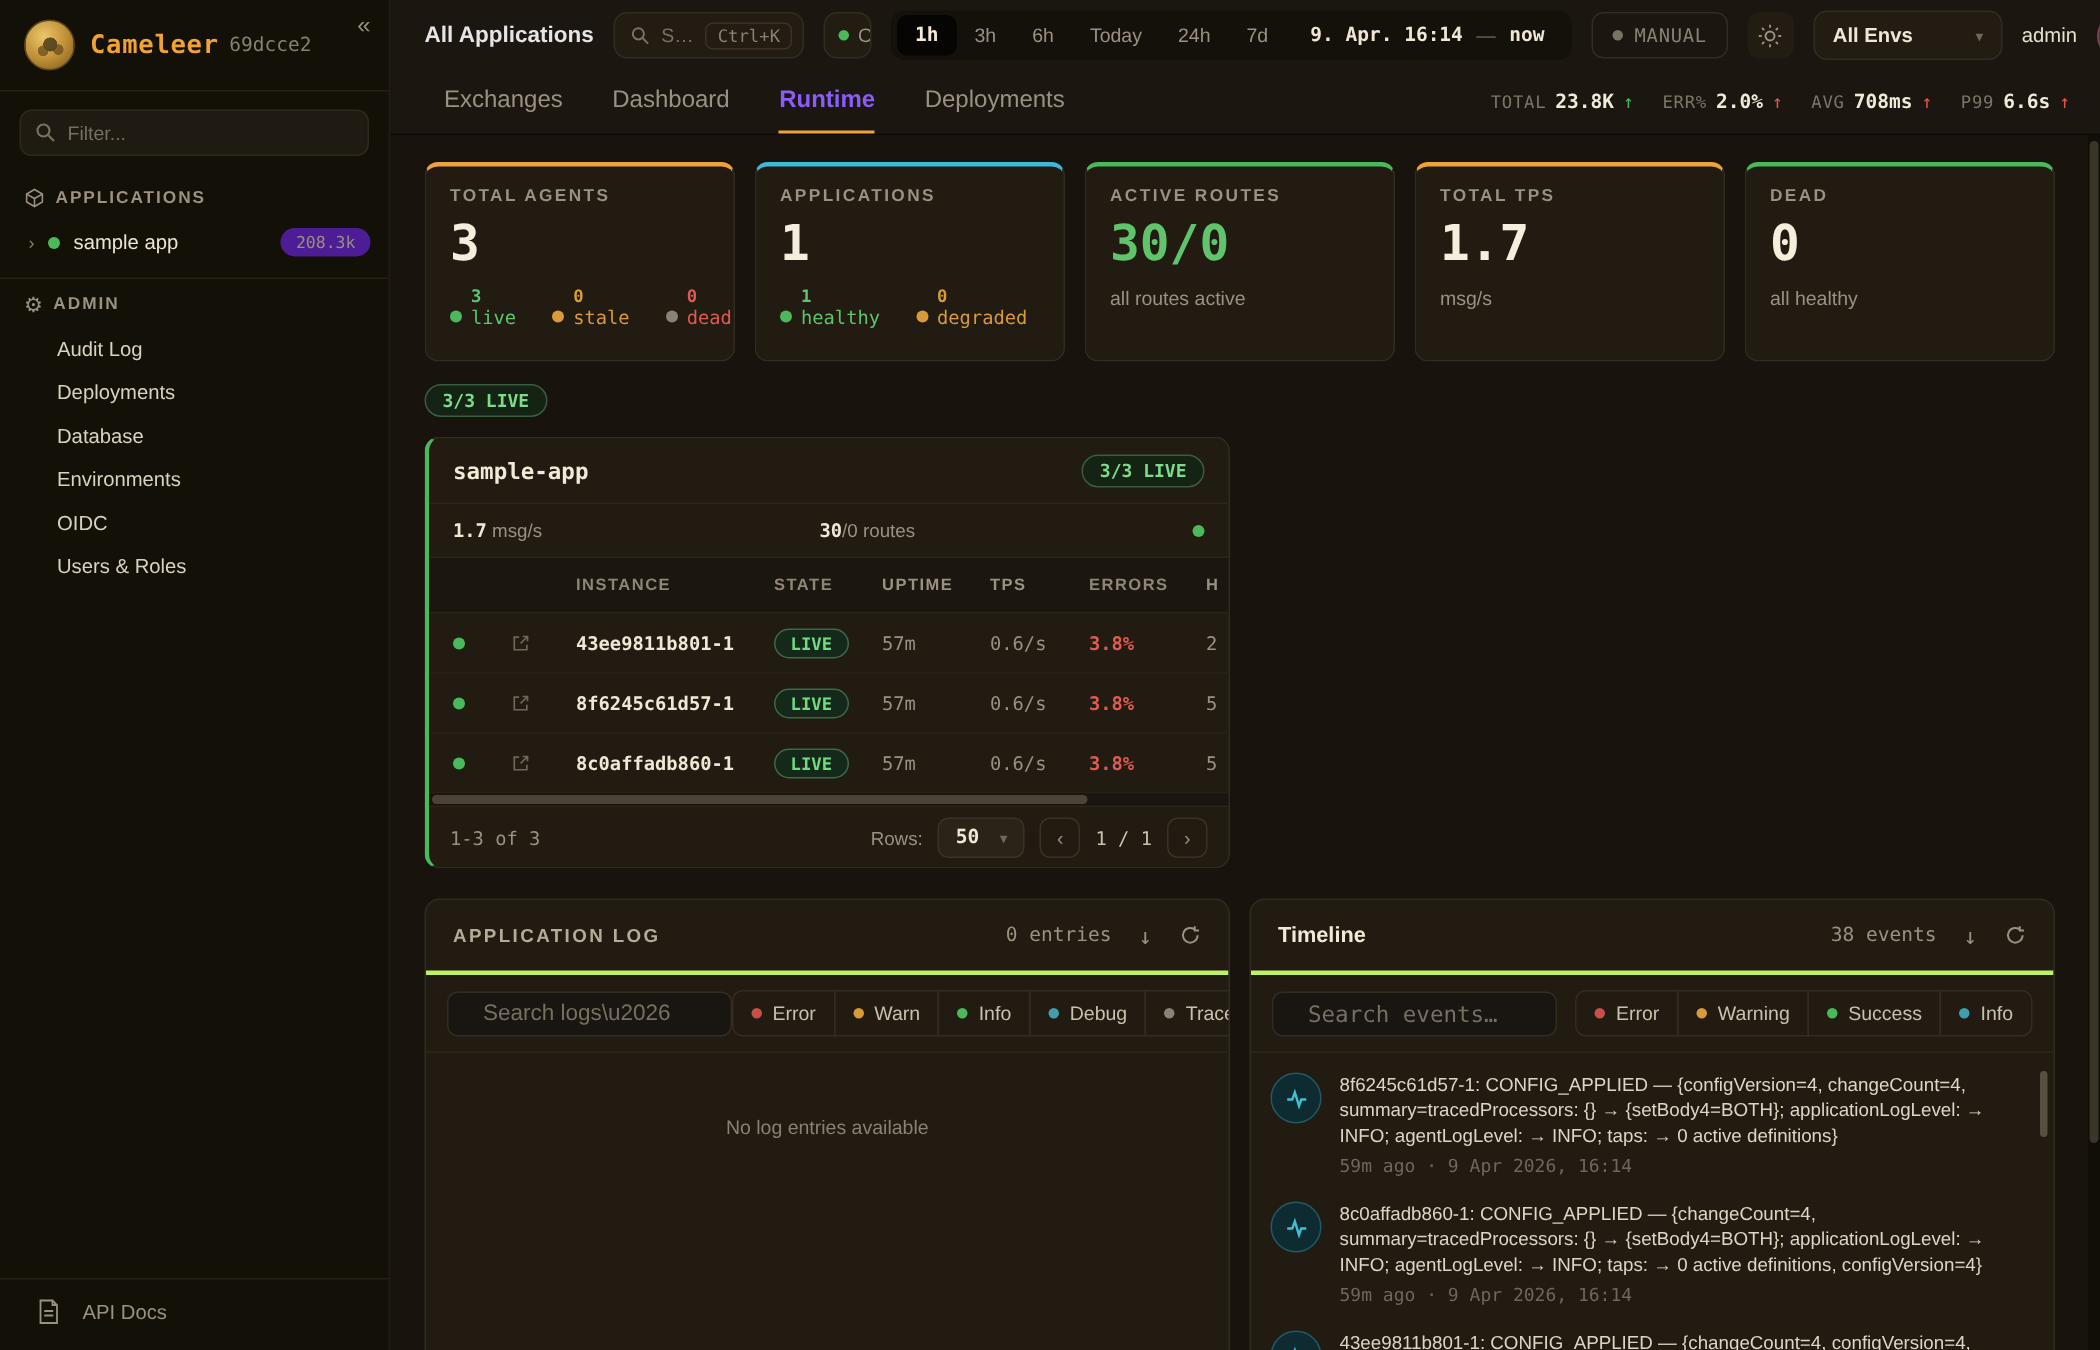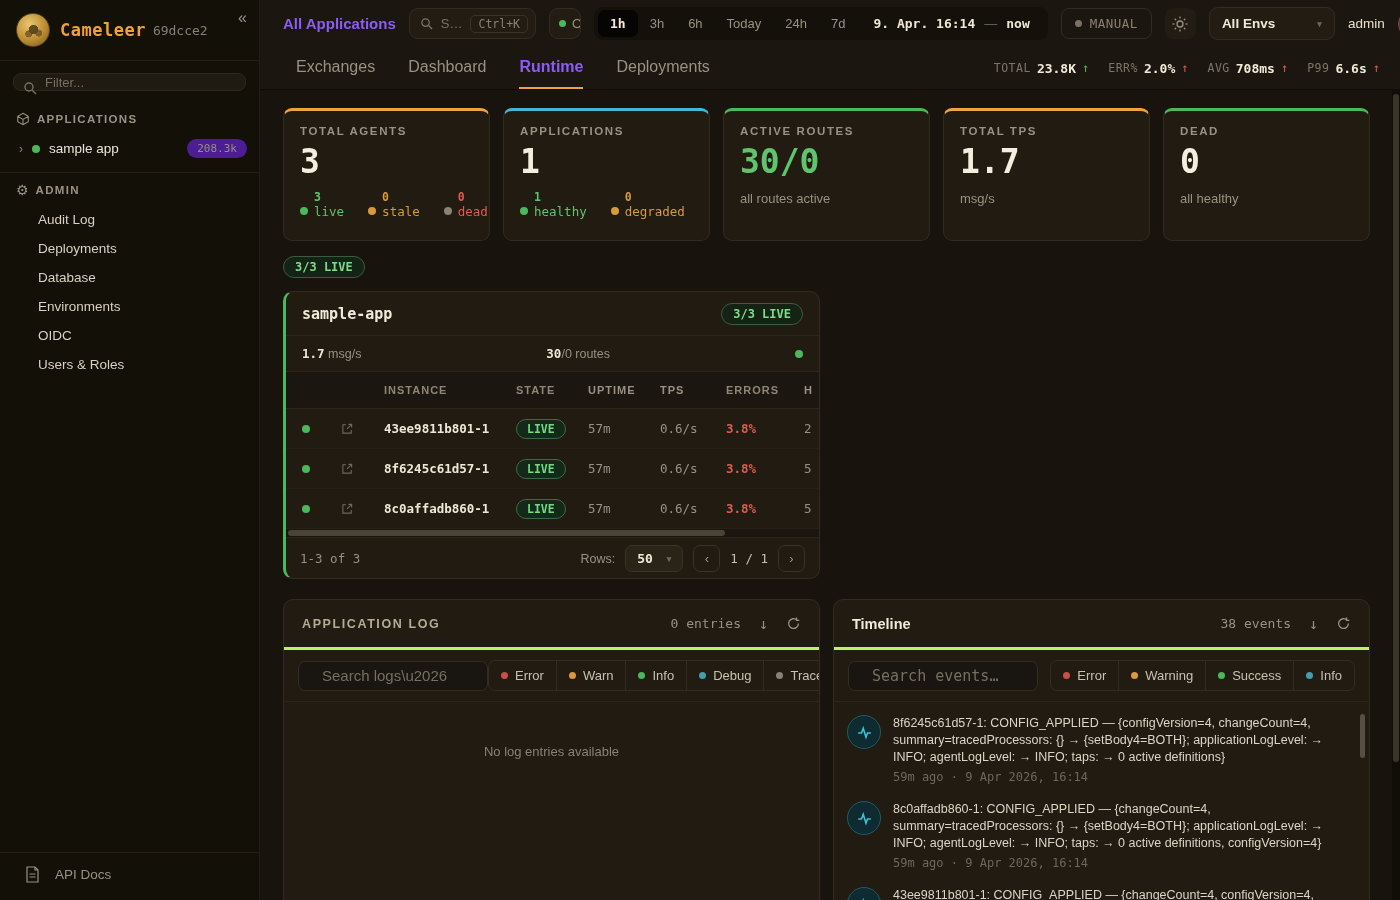--- a/index.html
+++ b/index.html
@@ -22,21 +22,21 @@
     background:radial-gradient(circle at 50% 45%, #3a2a10 0 34%, transparent 36%),
                radial-gradient(circle at 25% 70%, #6a4d1c 0 18%, transparent 20%),
                radial-gradient(circle at 78% 65%, #6a4d1c 0 18%, transparent 20%);
     opacity:.75; }
   .brand { color:#f0a232; font-weight:bold; font-size:17px; letter-spacing:.5px; }
   .build { color:#87806f; font-size:13px; margin-left:7px; }
   .collapse-btn { position:absolute; top:9px; right:12px; color:#9a9182; font-size:16px; cursor:pointer; }
   .sb-divider { border-top:1px solid #262016; }
   .filter-wrap { margin:12px 13px; position:relative; }
   .filter-wrap svg { position:absolute; left:10px; top:8px; }
-  .filter-input { width:100%; height:18px; background:#1f1a12; border:1px solid #2e281d;
+  .filter-input { width:100%; height:31px; background:#1f1a12; border:1px solid #2e281d;
     border-radius:8px; color:#d8d0c0; padding:0 10px 0 31px; font-size:13px; outline:none;
     font-family:"Liberation Sans", sans-serif; }
   .filter-input::placeholder { color:#776f60; }
   .section-header { display:flex; align-items:center; gap:7px; color:#9b9282; font-size:11.5px;
     font-weight:bold; letter-spacing:1.3px; padding:9px 16px 7px; }
   .gear-glyph { font-size:14px; font-weight:normal; letter-spacing:0; }
   .app-row { display:flex; align-items:center; height:31px; padding:0 12px 0 19px; cursor:pointer; }
   .chev { color:#8a8274; font-size:12px; margin-right:9px; }
   .dot { width:8px; height:8px; border-radius:50%; flex-shrink:0; }
   .d-green { background:#4cb85c; } .d-amber { background:#d89a3a; } .d-gray { background:#8a8274; }
@@ -47,21 +47,21 @@
   .sb-sec-gap { height:8px; }
   .admin-item { padding:7px 16px 7px 38px; font-size:13.5px; color:#d9d1c1; cursor:pointer; }
   .api-docs { position:absolute; bottom:0; left:0; right:0; border-top:1px solid #262016;
     display:flex; align-items:center; gap:15px; padding:13px 16px 17px 25px; color:#9a9182;
     font-size:13.5px; cursor:pointer; }
 
   
   .main { position:absolute; left:260px; top:0; right:0; height:900px; }
   .topbar { height:47px; background:#1b1610; display:flex; align-items:center;
     padding:0 14px 0 23px; gap:13px; }
-  .tb-title { font-size:15px; font-weight:bold; color:#8b5cf6; white-space:nowrap; }
+  .tb-title { font-size:15px; font-weight:bold; color:#e5e5e5; white-space:nowrap; }
   .search-pill { display:flex; align-items:center; gap:8px; background:#221c13;
     border:1px solid #332c20; border-radius:9px; height:31px; padding:0 7px 0 10px;
     color:#7a7264; font-size:13px; cursor:pointer; }
   .kbd { border:1px solid #3a3326; border-radius:5px; padding:1px 7px; font-size:11.5px; color:#8a8173; }
   .online-pill { display:flex; align-items:center; gap:6px; border:1px solid #332c20; background:#221c13;
     border-radius:9px; height:31px; padding:0 9px; color:#9a9182; font-size:13px; width:32px;
     overflow:hidden; flex-shrink:0; cursor:pointer; }
   .time-group { display:flex; align-items:center; background:#14100a; border-radius:9px;
     height:33px; padding:0 4px; white-space:nowrap; }
   .range-btn { padding:0 12px; height:27px; line-height:27px; border-radius:7px; color:#9a9182;

